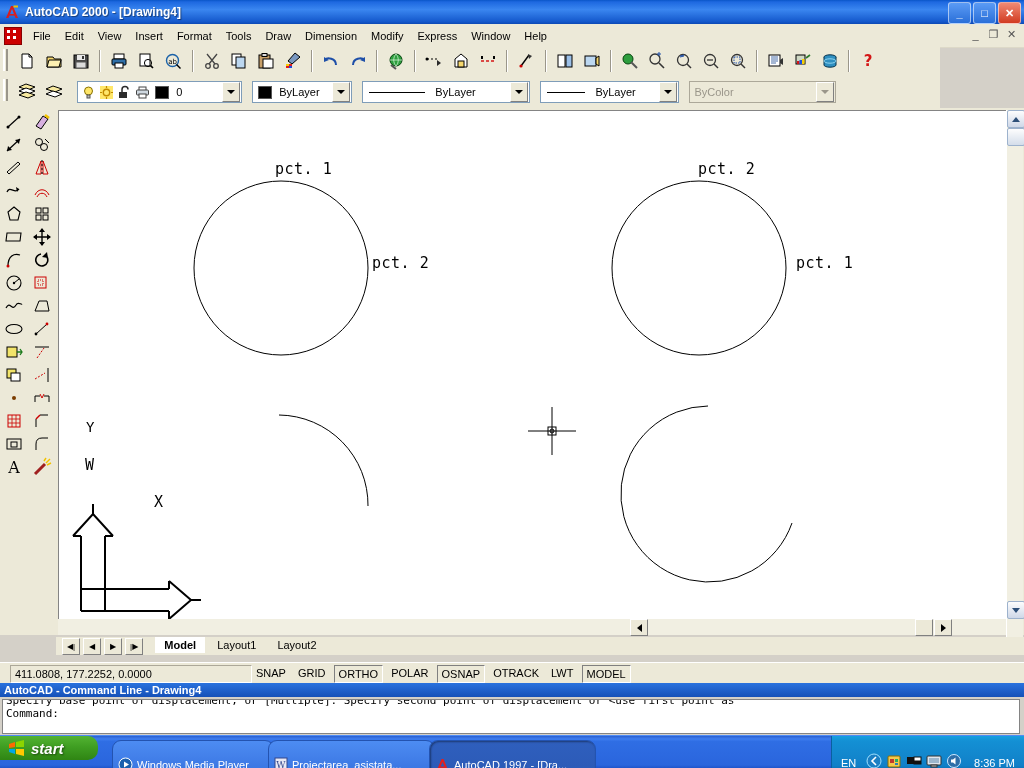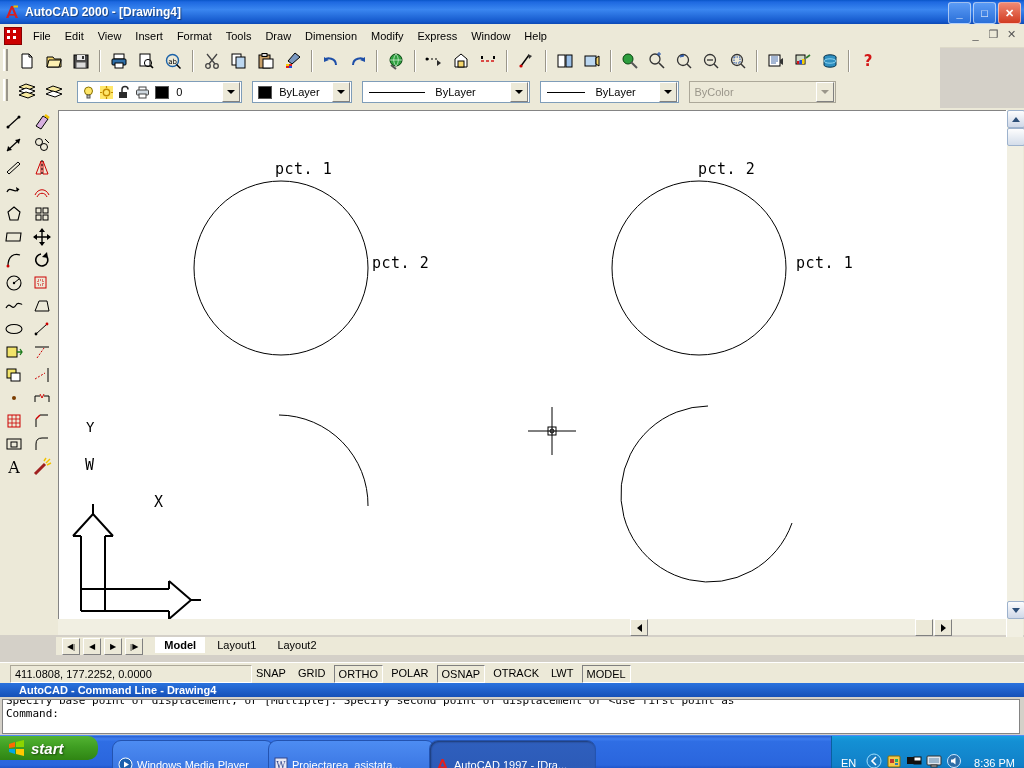--- a/index.html
+++ b/index.html
@@ -98,21 +98,21 @@
   .statusbar{position:absolute;left:0;top:662px;width:1024px;height:20px;background:#ece9d8;border-top:1px solid #fff;}
   .coordbox{position:absolute;left:10px;top:2px;width:236px;height:16px;font-size:11px;line-height:16px;padding-left:4px;
     border:1px solid #aca899;border-right-color:#fff;border-bottom-color:#fff;background:#ece9d8;}
   .sbtn{display:inline-block;height:16px;line-height:16px;font-size:11px;padding:0 4px;margin-right:1px;vertical-align:top;}
   .sbtn.on{border:1px solid #808080;border-right-color:#fff;border-bottom-color:#fff;}
   .sbtns{position:absolute;left:252px;top:2px;}
 
   
   .cmdwin{position:absolute;left:0;top:683px;width:1024px;height:52px;background:#d4d0c8;}
   .cmdtitle{height:14px;background:linear-gradient(180deg,#2a72de,#1550b8);
-    color:#fff;font-size:11px;font-weight:bold;padding-left:19px;line-height:14px;white-space:nowrap;}
+    color:#fff;font-size:11px;font-weight:bold;padding-left:4px;line-height:14px;white-space:nowrap;}
   .cmdtext{position:absolute;left:2px;top:16px;width:1016px;height:33px;background:#fff;border:1px solid #848484;
     font-family:"DejaVu Sans Mono",monospace;font-size:11px;overflow:hidden;}
   .cmdline{white-space:pre;line-height:13px;padding-left:3px;color:#000;}
   .cmdline.clip{margin-top:-6px;}
 
   
   .taskbar{position:absolute;left:0;top:735px;width:1024px;height:33px;
     background:linear-gradient(180deg,#2b5fcf 0%,#3f7ef0 9%,#2f6ee4 16%,#2a65dd 88%,#1c4fc4 100%);
     border-top:1px solid #4e8bf5;}
   .startbtn{position:absolute;left:0;top:0;width:98px;height:24px;

